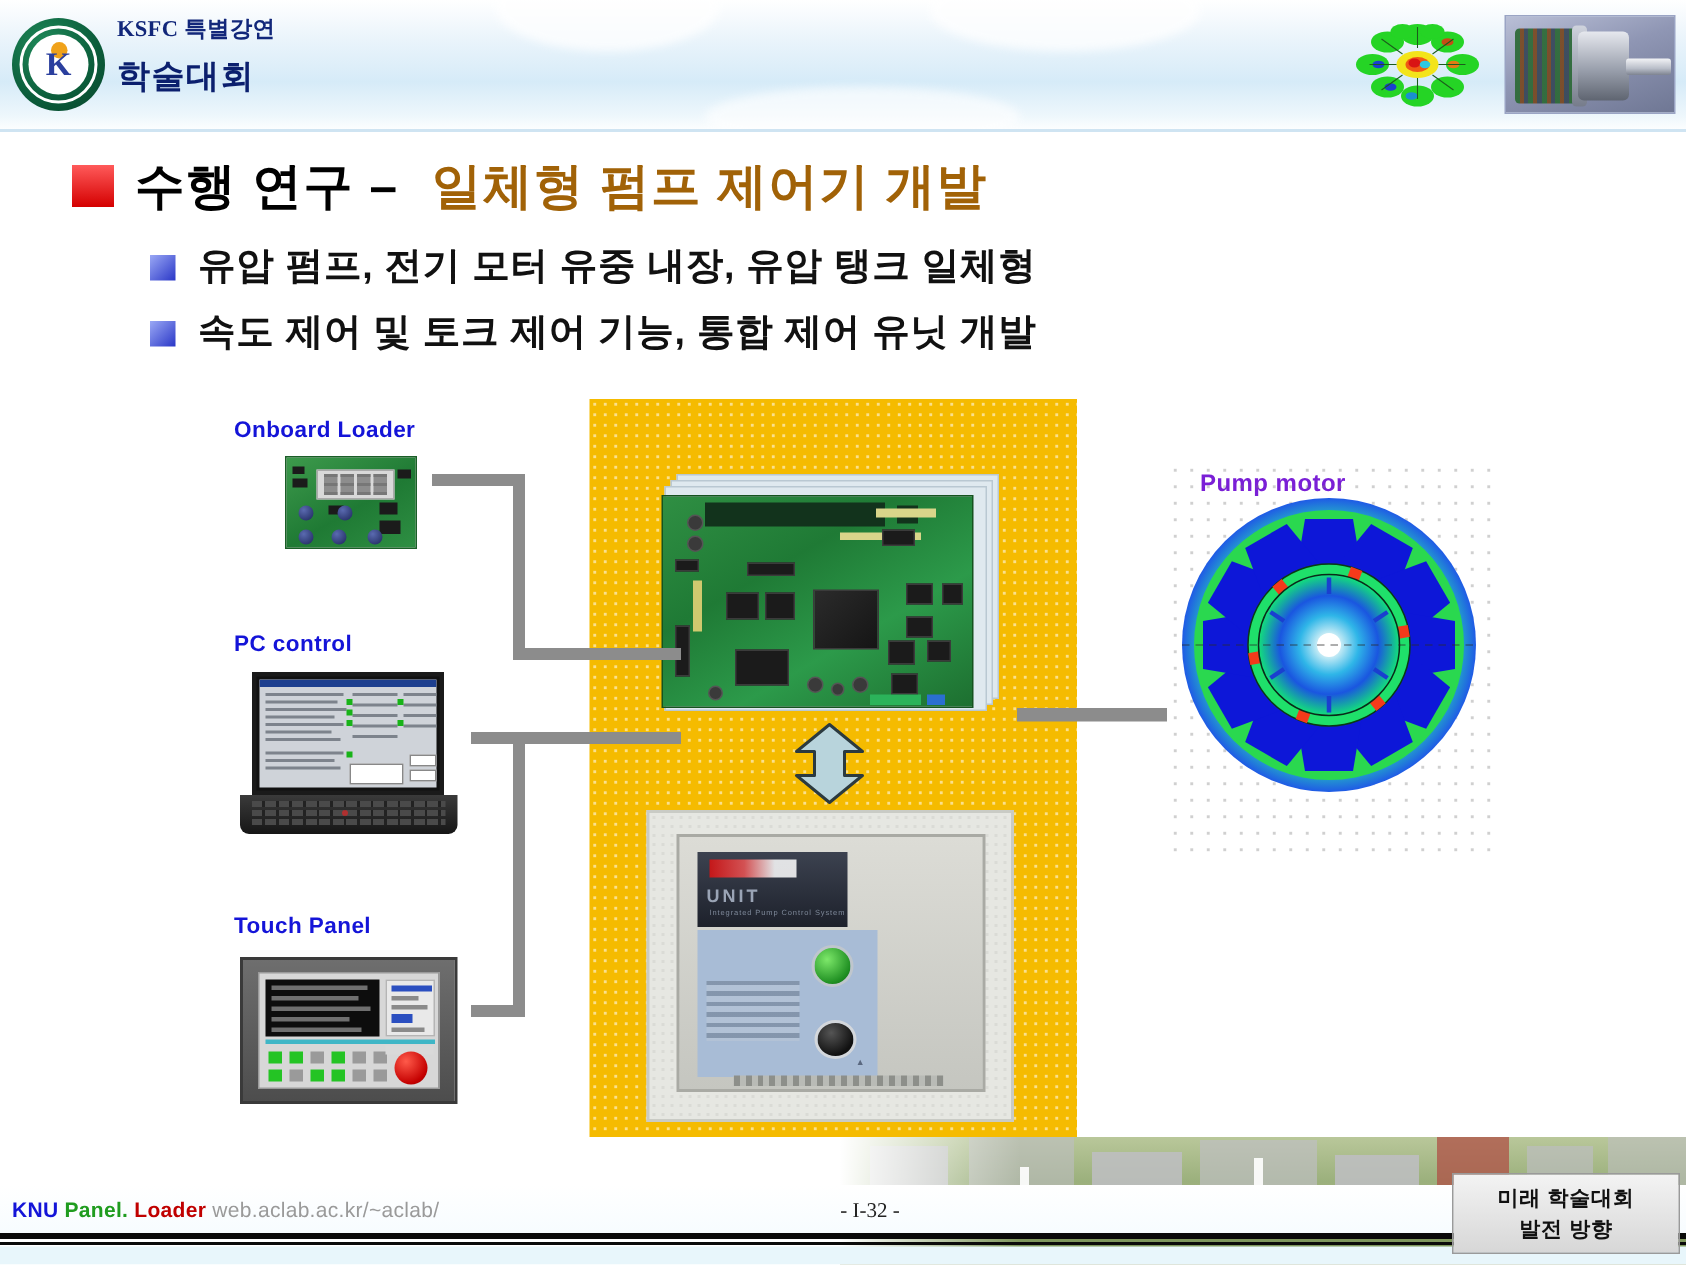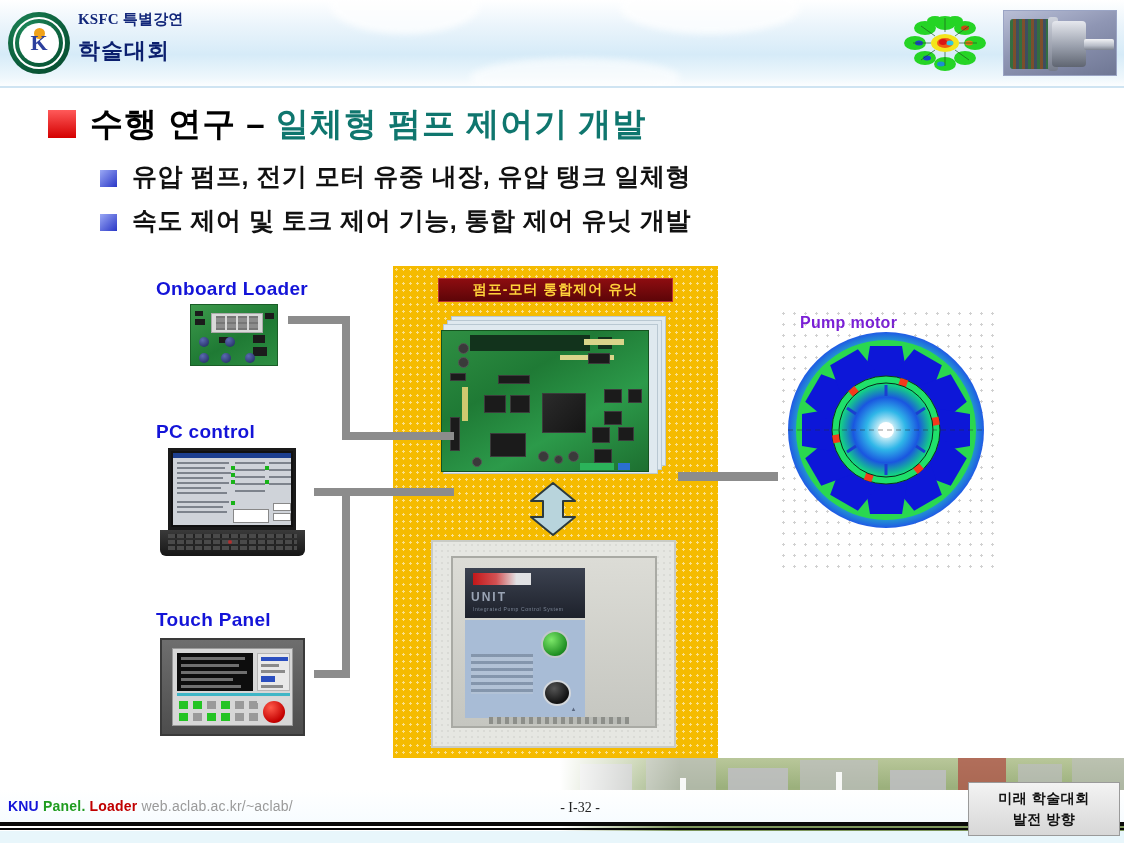--- a/index.html
+++ b/index.html
@@ -52,21 +52,21 @@
      background:linear-gradient(180deg,#f2f3f6,#b9bec9 60%,#7d8390);}
   .mot-ring{position:absolute;left:44px;top:6px;width:10px;height:54px;border-radius:3px;
      background:linear-gradient(180deg,#cfd3dd,#767c8b);}
 
   
   #bullets{position:absolute;left:0;top:92px;width:1124px;}
   .b1{position:absolute;left:48px;top:18px;width:28px;height:28px;
      background:linear-gradient(180deg,#ff5a5a,#d40000);}
   #b1-text{position:absolute;left:90px;top:10px;font-size:33px;font-weight:bold;color:#000000;
      letter-spacing:1px;white-space:nowrap;}
-  #b1-text .red{color:#0f766e;}
+  #b1-text .red{color:#a16207;margin-left:12px;}
   .b2{position:absolute;width:17px;height:17px;
      background:linear-gradient(135deg,#9aa8f5,#2a37c7);}
   .b2a{left:100px;top:78px;}
   .b2b{left:100px;top:122px;}
   .sub{position:absolute;left:132px;font-size:25px;font-weight:bold;color:#111111;
      letter-spacing:.5px;white-space:nowrap;}
   .sub-a{top:68px;}
   .sub-b{top:112px;}
 
   
@@ -104,21 +104,21 @@
   #dbl-arrow{position:absolute;left:389px;top:215px;width:52px;height:56px;}
   #dbl-arrow svg{display:block;}
 
   
   #unit-box{position:absolute;left:293px;top:274px;width:245px;height:208px;
      background:#e6e7e2;border:2px solid #c9cbc5;box-sizing:border-box;
      background-image:radial-gradient(circle,rgba(0,0,0,.05) 1px,transparent 1.2px);
      background-size:6px 6px;}
   #unit-case{position:absolute;left:18px;top:14px;width:206px;height:172px;
      background:linear-gradient(180deg,#dcdcd6,#c5c6c0);border:2px solid #a9aaa4;box-sizing:border-box;}
-  #unit-dark{position:absolute;left:12px;top:10px;width:120px;height:50px;
+  #unit-dark{position:absolute;left:12px;top:10px;width:100px;height:50px;
      background:linear-gradient(180deg,#3c4250,#1d212b);}
   #unit-logo{position:absolute;left:8px;top:5px;width:58px;height:12px;
      background:linear-gradient(90deg,#d11,#e55 40%,#fff 75%);opacity:.85;}
   #unit-unit{position:absolute;left:6px;top:22px;width:108px;font-size:12px;font-weight:bold;
      color:#9aa4b5;letter-spacing:2px;}
   #unit-sub{position:absolute;left:8px;top:38px;font-size:5px;color:#7d8798;letter-spacing:.6px;}
   #unit-blue{position:absolute;left:12px;top:62px;width:120px;height:98px;background:#a8bcd6;}
   #unit-label{position:absolute;left:6px;top:34px;width:62px;height:40px;
      background:repeating-linear-gradient(180deg,#7e8fa5 0 3px,#b4c3d6 3px 7px);opacity:.85;}
   #unit-green{position:absolute;left:76px;top:10px;width:28px;height:28px;border-radius:50%;
@@ -130,21 +130,21 @@
      background:linear-gradient(180deg,#e9eaec,#cfd2d6);border:1px solid #9fa3a8;box-sizing:border-box;}
   #unit-disp{position:absolute;left:5px;top:5px;width:48px;height:22px;background:#140303;border:1px solid #3a1010;box-sizing:border-box;}
   #unit-digits{position:absolute;right:4px;top:3px;font-size:14px;font-weight:bold;color:#ff2a16;
      font-family:"DejaVu Sans Mono",monospace;letter-spacing:1px;line-height:1;}
   .up-btn{position:absolute;width:7px;height:7px;border-radius:50%;background:#5b6068;}
   #unit-brand{position:absolute;right:8px;bottom:6px;font-size:6px;color:#5a6880;letter-spacing:.5px;}
   #unit-foot{position:absolute;left:36px;bottom:2px;width:140px;height:7px;
      background:repeating-linear-gradient(90deg,#8d8f8a 0 4px,#b9bbb6 4px 8px);}
 
   
-  .dev-label{position:absolute;font-size:19px;font-weight:bold;color:#1414d8;letter-spacing:.3px;white-space:nowrap;}
+  .dev-label{position:absolute;font-size:15px;font-weight:bold;color:#1414d8;letter-spacing:.3px;white-space:nowrap;}
 
   #loader-img{position:absolute;left:52px;top:38px;width:88px;height:62px;
      background:linear-gradient(150deg,#3d9a4c,#1f7a34 55%,#2e8f43);
      border:1px solid #1a5e27;box-sizing:border-box;overflow:hidden;}
   #loader-seg{position:absolute;left:20px;top:8px;width:52px;height:20px;background:#d9d9d9;border:1px solid #aaa;box-sizing:border-box;
      display:flex;align-items:center;justify-content:center;gap:2px;}
   .seg-d{width:9px;height:14px;background:#8d8d8d;
      background-image:linear-gradient(180deg,#777 0 2px,transparent 2px 6px,#777 6px 8px,transparent 8px 12px,#777 12px 14px);}
   .ld-btn{position:absolute;width:10px;height:10px;border-radius:50%;
      background:radial-gradient(circle at 35% 30%,#5a6ab0,#1b2559);}
@@ -295,21 +295,20 @@
   <div class="sub sub-a">유압 펌프, 전기 모터 유중 내장, 유압 탱크 일체형</div>
 
   <div class="b2 b2b"></div>
   <div class="sub sub-b">속도 제어 및 토크 제어 기능, 통합 제어 유닛 개발</div>
 </div>
 
 <div id="diagram">
 
   <div id="orange-panel"></div>
 
-  <div id="red-banner">펌프-모터 통합제어 유닛</div>
 
   <div id="pcb-stack">
     <div class="pcb-sheet ps1"></div>
     <div class="pcb-sheet ps2"></div>
     <div class="pcb-sheet ps3"></div>
     <div id="pcb">
       <div class="pc-strip" style="left:28px;top:4px;width:120px;height:16px;"></div>
       <div class="pc-strip" style="left:156px;top:6px;width:14px;height:12px;"></div>
       <div class="pc-conn" style="left:118px;top:24px;width:54px;height:5px;"></div>
       <div class="pc-chip" style="left:146px;top:22px;width:22px;height:11px;"></div>

